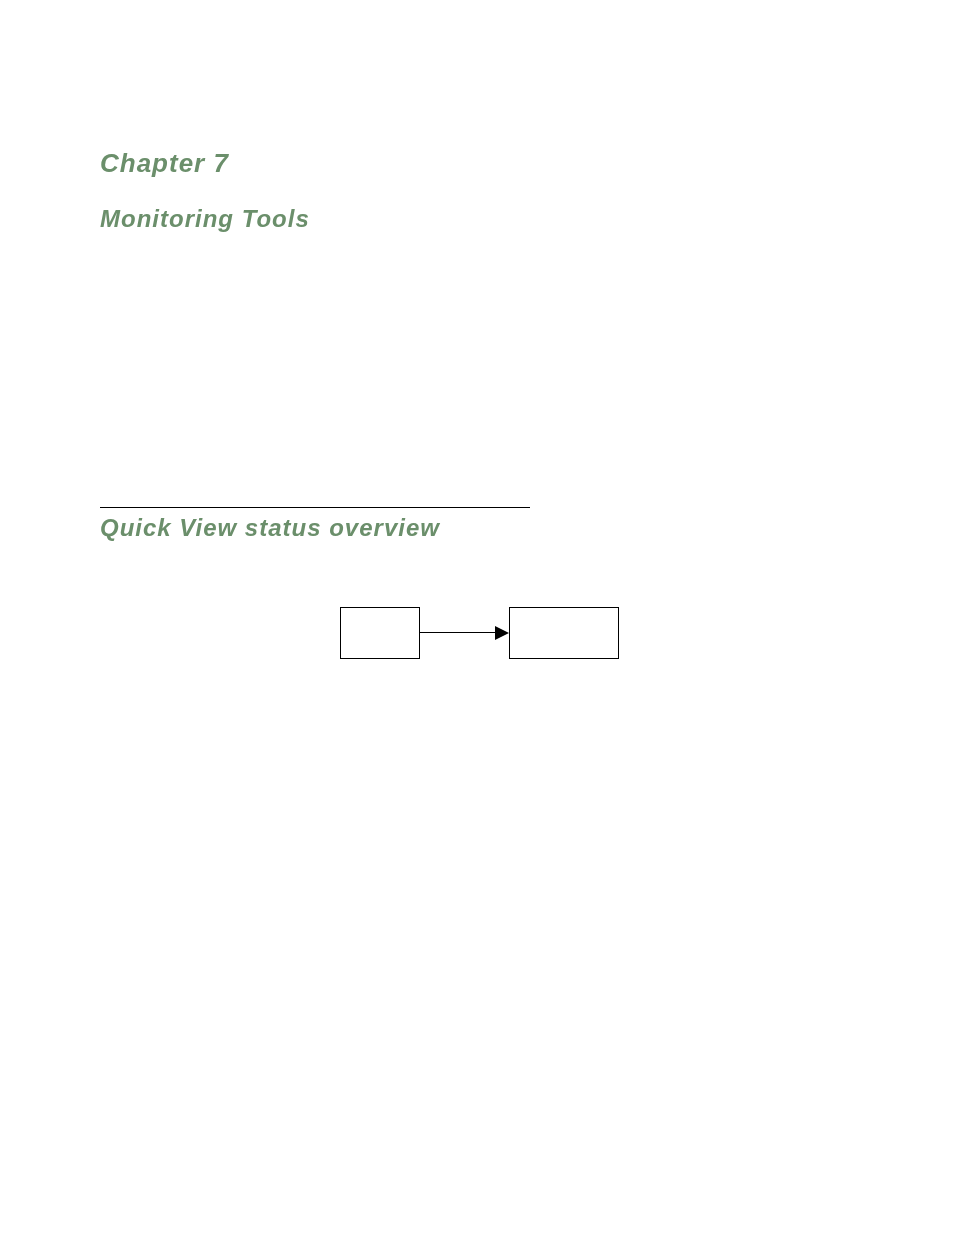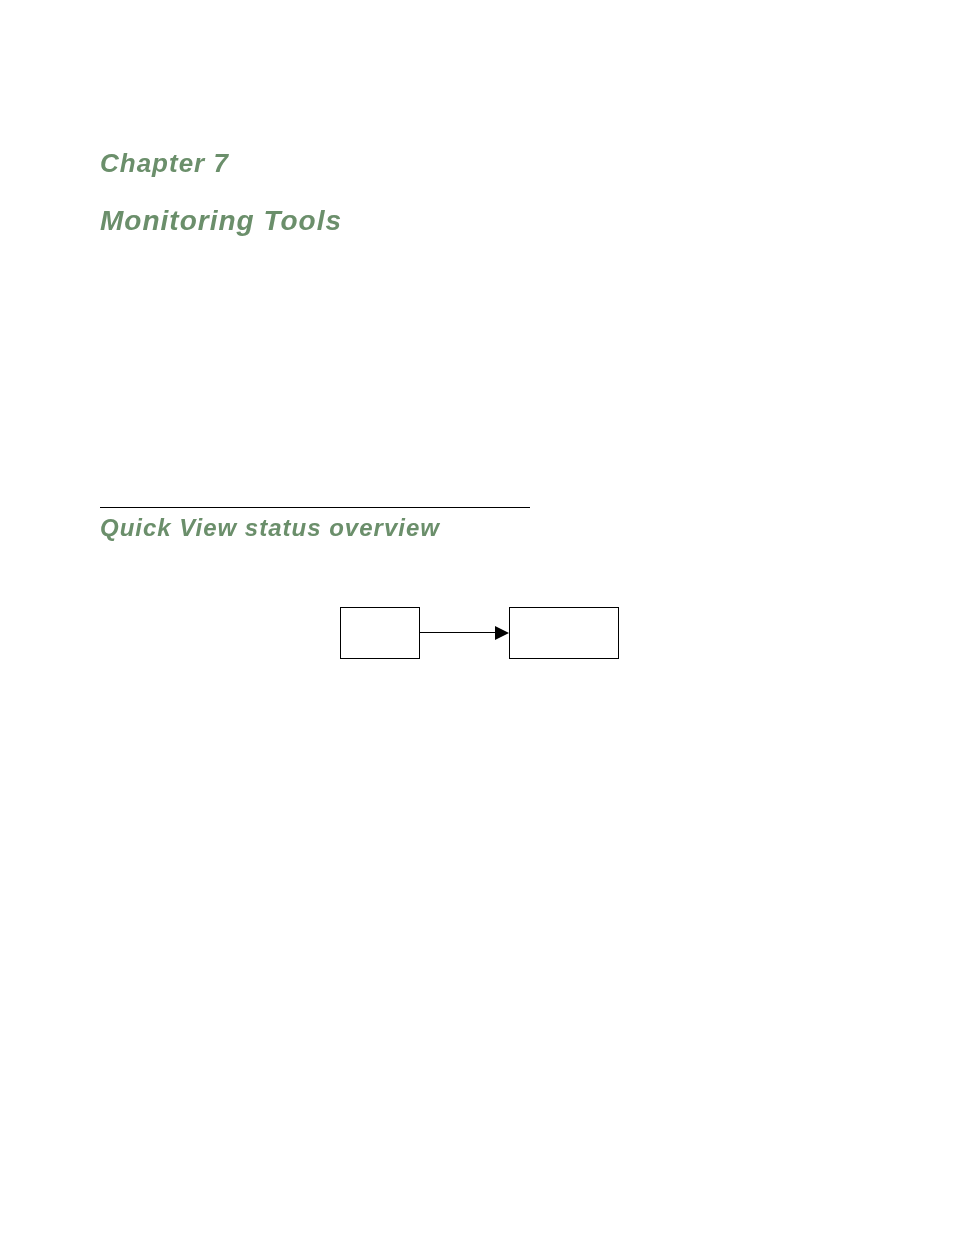--- a/index.html
+++ b/index.html
@@ -25,21 +25,21 @@
     font-size: 26px;
     letter-spacing: 1px;
     color: #6b8f6b;
   }
   .title-line {
     position: absolute;
     left: 100px;
     top: 205px;
     font-style: italic;
     font-weight: 700;
-    font-size: 28px;
+    font-size: 24px;
     letter-spacing: 1px;
     color: #6b8f6b;
   }
   .hr {
     position: absolute;
     left: 100px;
     top: 507px;
     width: 430px;
     height: 0;
     border-top: 1.5px solid #000;

